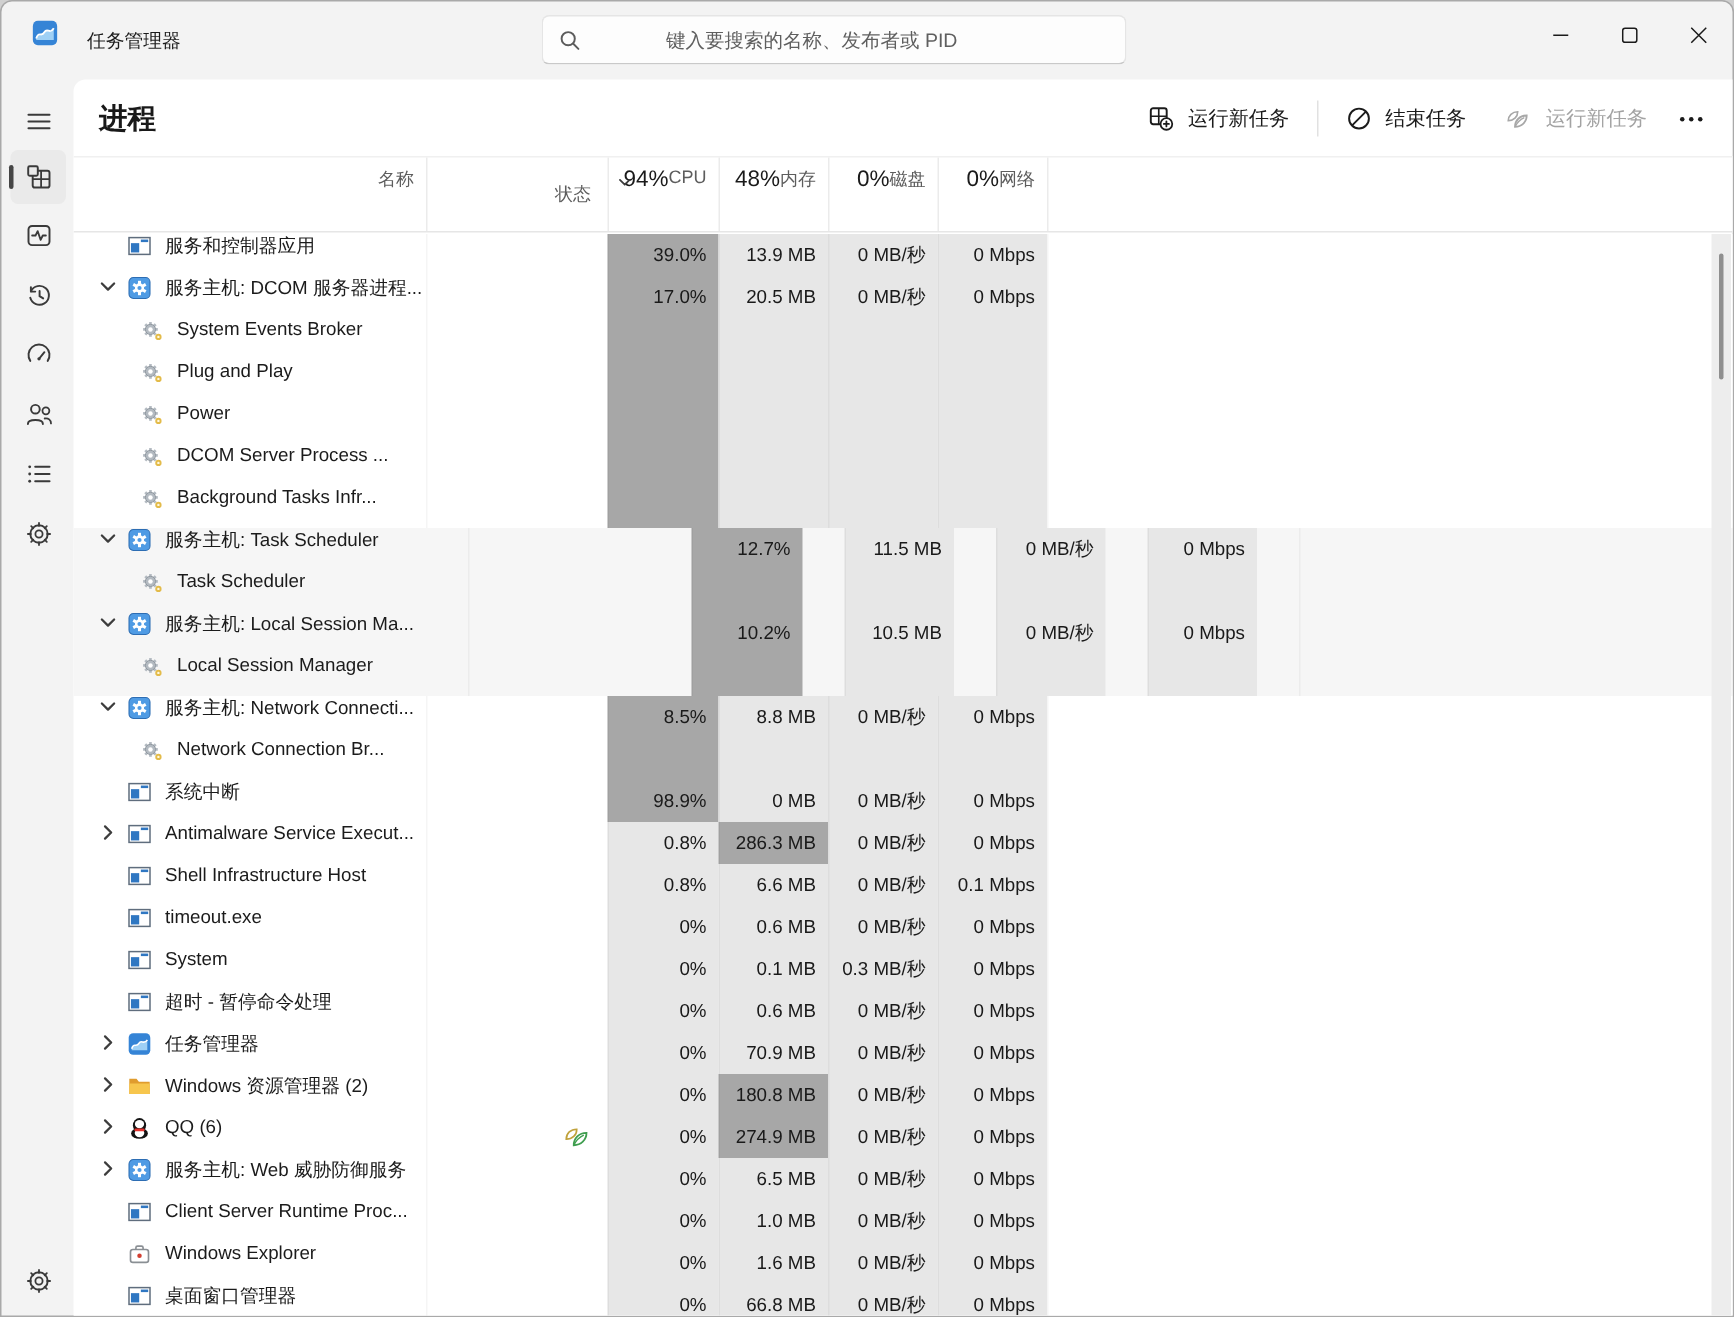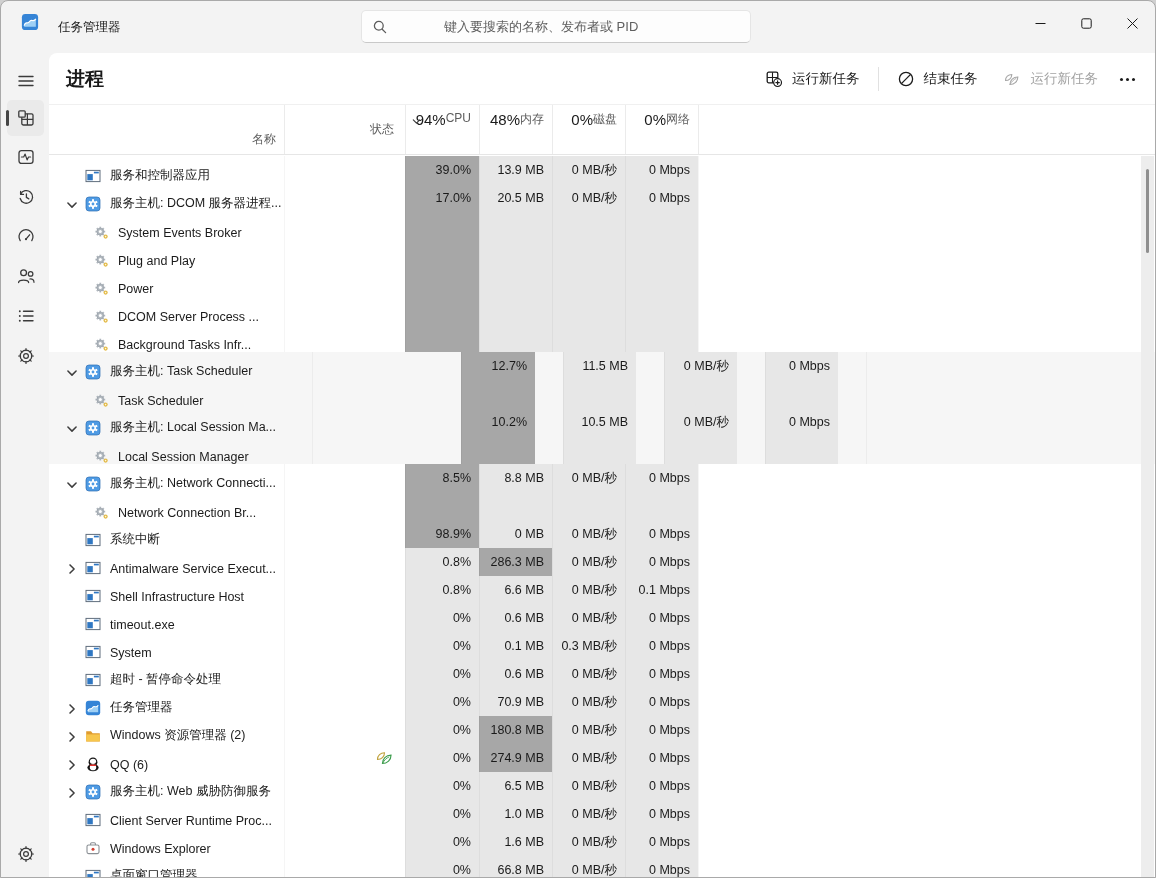--- a/index.html
+++ b/index.html
@@ -59,21 +59,21 @@
   .hcell { position:relative; display:flex; flex-direction:row; justify-content:flex-end;
            padding:6px 8px; font-size:12px; color:#5d5d5d; }
   .hval { text-align:right; font-size:15px; color:#1a1a1a; margin-bottom:3px; }
   .hlabel-r { text-align:right; }
   .sortchev { position:absolute; left:5px; top:11px; }
 
   .vcell { display:flex; align-items:center; justify-content:flex-end; padding-right:8px;
            font-size:12.5px; color:#1a1a1a; background:#e7e7e7; }
   .vcell.dark { background:#a7a7a7; }
 
-  .c-name { display:flex; align-items:flex-end; padding-left:16px; overflow:hidden; }
+  .c-name { display:flex; align-items:flex-start; padding-left:16px; overflow:hidden; }
   .chev { width:14px; height:14px; flex:none; margin-right:6px; }
   .ricon { width:16px; height:16px; flex:none; margin-right:9px; }
   .c-name.lvl1 .ricon { margin-left:28px; }
   .pname { font-size:12.5px; color:#1b1b1b; white-space:nowrap; }
   .c-status { display:flex; align-items:center; justify-content:flex-end; padding-right:11px; }
   .statusleaf { width:20px; height:20px; }
 
   
   .sbar { position:absolute; right:3px; top:103px; bottom:0; width:13px; background:#ededed; }
   .sbar .thumb { position:absolute; left:5px; top:13px; width:3px; height:84px;

